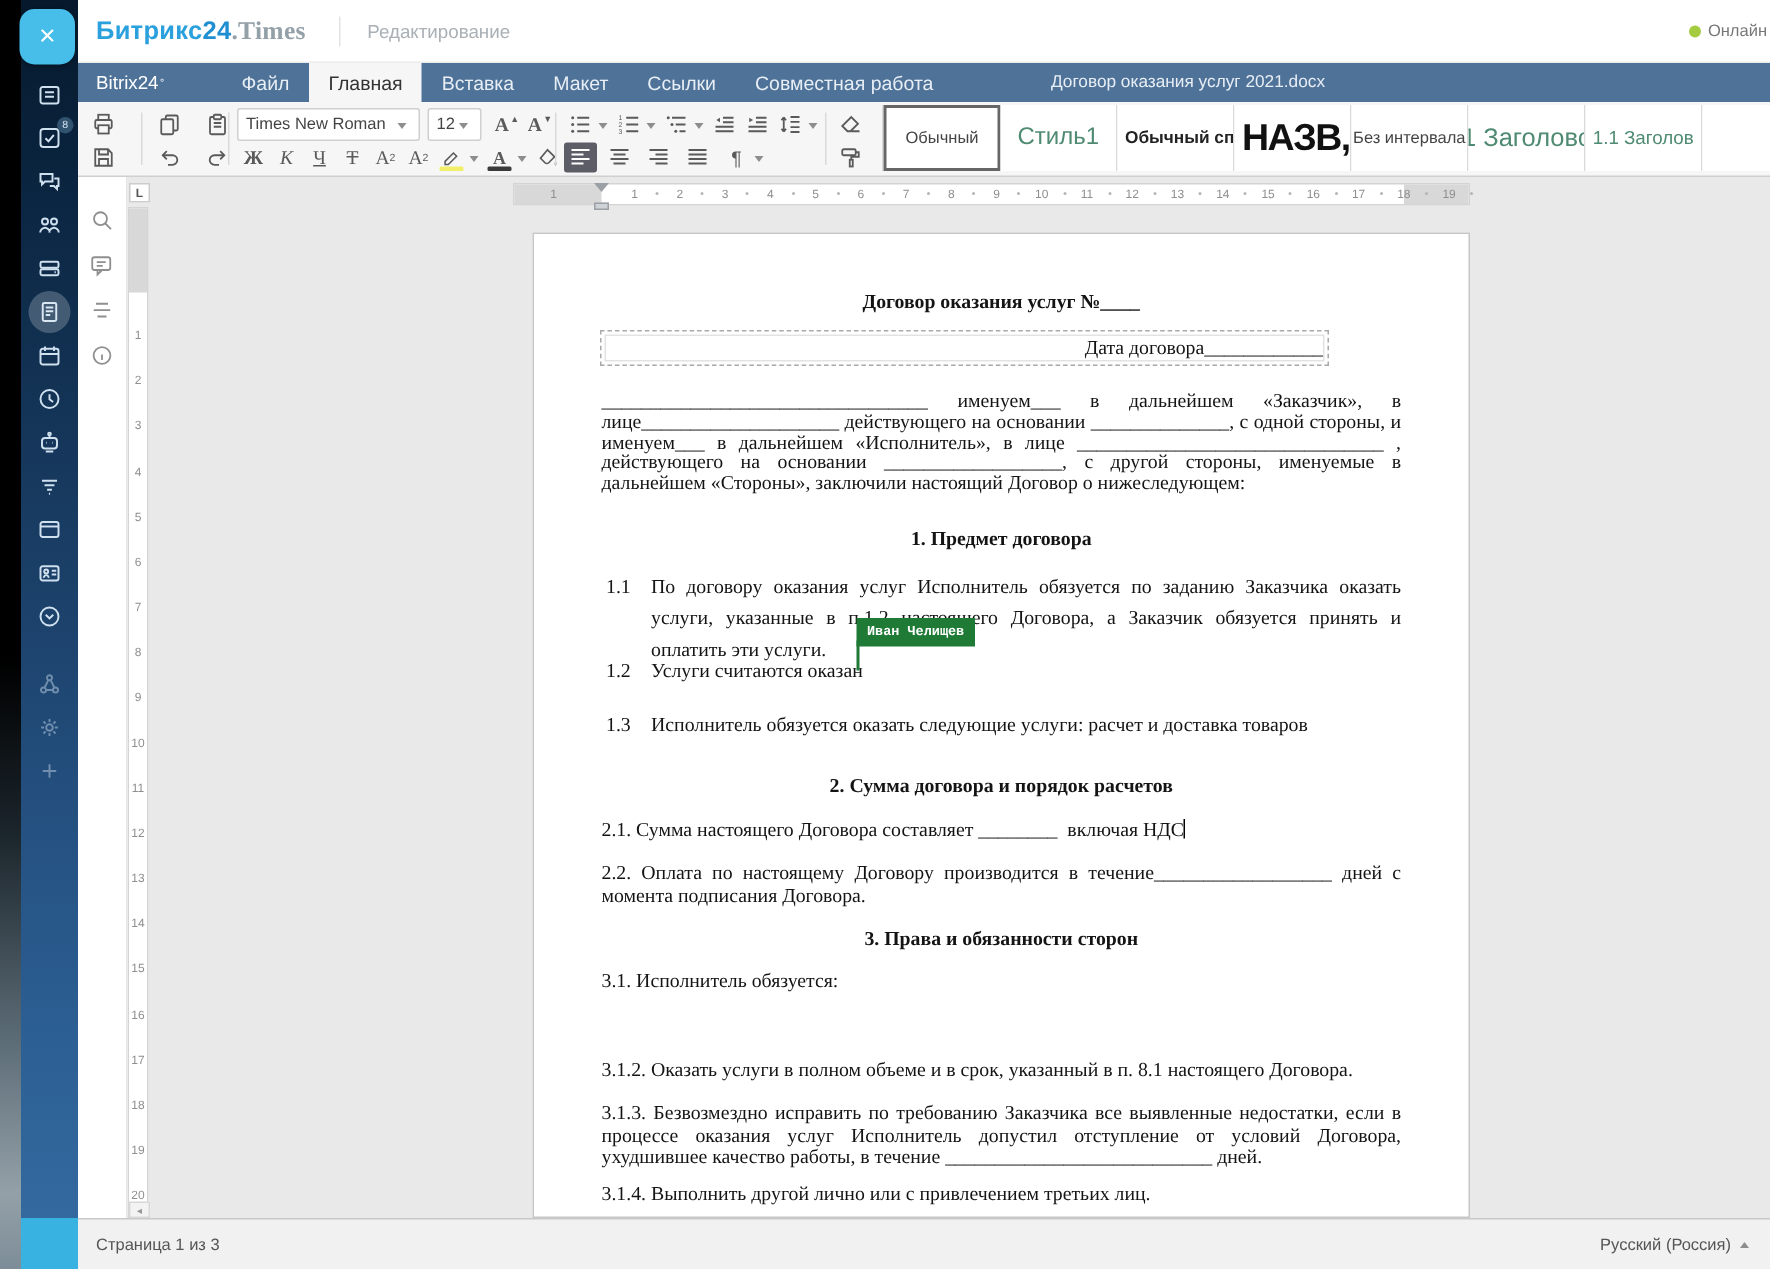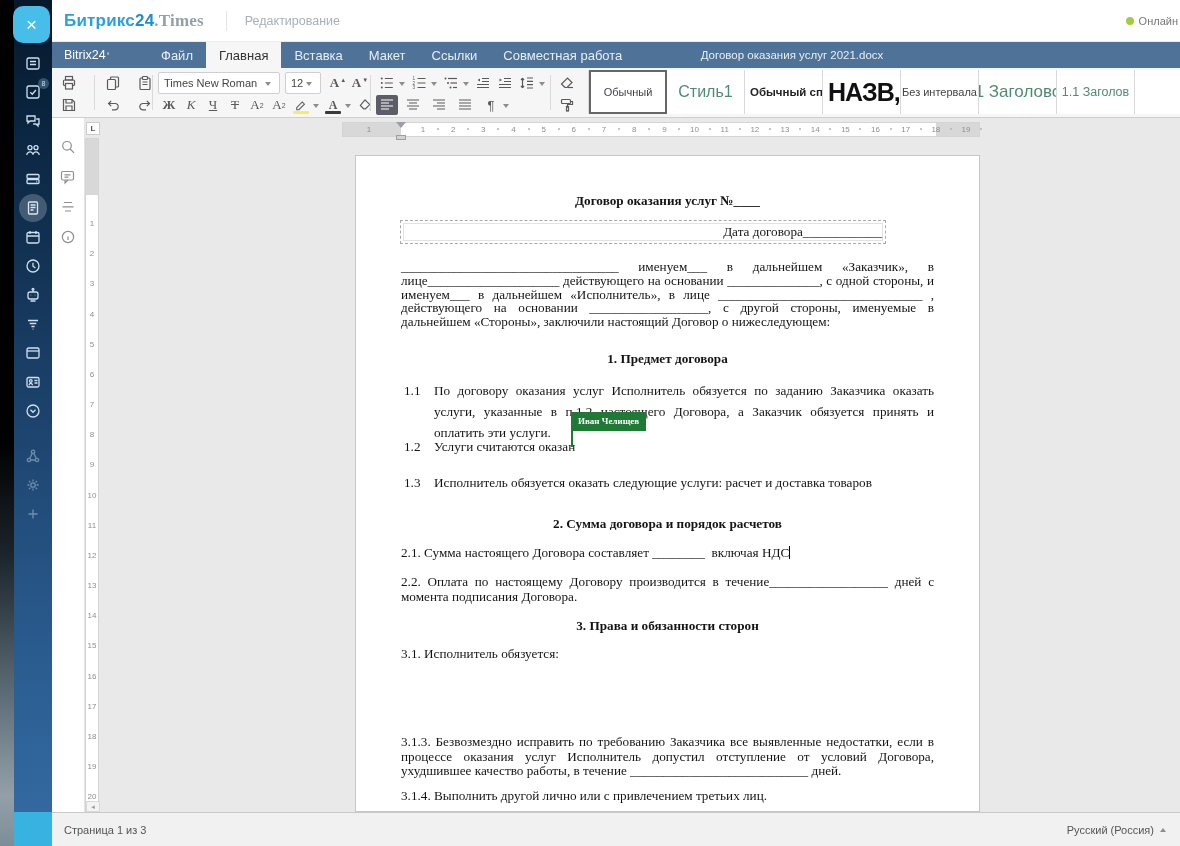--- a/index.html
+++ b/index.html
@@ -91,21 +91,21 @@
   
   .page{position:absolute;left:270px;top:37px;width:625px;height:657px;background:#fff;border:1px solid #c6c6c6;font-family:"Liberation Serif",serif;font-size:13.2px;color:#141414;line-height:14.5px}
   .para{position:absolute;left:45px;right:45px}
   .center{text-align:center;font-weight:700}
   .just{text-align:justify}
   .datebox{position:absolute;left:44px;width:486px;height:24px;border:1px dashed #a9a9a9;box-shadow:inset 0 0 0 2px #fff, inset 0 0 0 3px #e2e2e2;display:flex;align-items:center;justify-content:flex-end;padding-right:3px}
   .hang{display:flex}
   .hang .num{width:30px;flex:none}
   .hang .txt{flex:1;text-align:justify}
   .lh15{line-height:21px}
-  .collab-flag{position:absolute;background:#1f7a36;color:#fff;font-family:Liberation Serif, serif;font-size:9px;font-weight:700;padding:2px 7px;white-space:nowrap;z-index:3}
+  .collab-flag{position:absolute;background:#1f7a36;color:#fff;font-family:Liberation Mono, monospace;font-size:9px;font-weight:700;padding:2px 7px;white-space:nowrap;z-index:3}
   .collab-caret{position:absolute;width:2px;background:#1f7a36;z-index:3}
   .caret{display:inline-block;width:1px;height:13px;background:#000;vertical-align:-2px}
 
   
   .statusbar{left:52px;top:812px;width:1128px;height:34px;background:#f1f1f2;border-top:1px solid #c9c9c9;display:flex;align-items:center;font-size:11px;color:#555;z-index:1}
   .sb-page{margin-left:12px}
   .sb-lang{margin-left:auto;margin-right:14px;display:flex;align-items:center;cursor:pointer}
   .carup{width:0;height:0;border:3px solid transparent;border-bottom:4px solid #8d8d8d;margin-left:6px;margin-top:-3px}
 </style>
 </head>
@@ -626,20 +626,21 @@
 
     <div class="para center" style="top:361px">2. Сумма договора и порядок расчетов</div>
 
     <div class="para" style="top:390px"><span>2.1. Сумма настоящего Договора составляет ________ &nbsp;включая НДС</span><span class="caret"></span></div>
 
     <div class="para just" style="top:419px">2.2. Оплата по настоящему Договору производится в течение__________________ дней с момента подписания Договора.</div>
 
     <div class="para center" style="top:463px">3. Права и обязанности сторон</div>
 
     <div class="para" style="top:491px">3.1. Исполнитель обязуется:</div>
+    <div class="para" style="top:550px">3.1.2. Оказать услуги в полном объеме и в срок, указанный в п. 8.1 настоящего Договора.</div>
     <div class="para just" style="top:579px">3.1.3. Безвозмездно исправить по требованию Заказчика все выявленные недостатки, если в процессе оказания услуг Исполнитель допустил отступление от условий Договора, ухудшившее качество работы, в течение ___________________________ дней.</div>
     <div class="para" style="top:633px">3.1.4. Выполнить другой лично или с привлечением третьих лиц.</div>
   </div>
 </div>
 
 <footer class="abs statusbar">
   <span class="sb-page">Страница 1 из 3</span>
   <span class="sb-lang">
       <span>Русский (Россия)</span>
       <span class="carup"></span>

